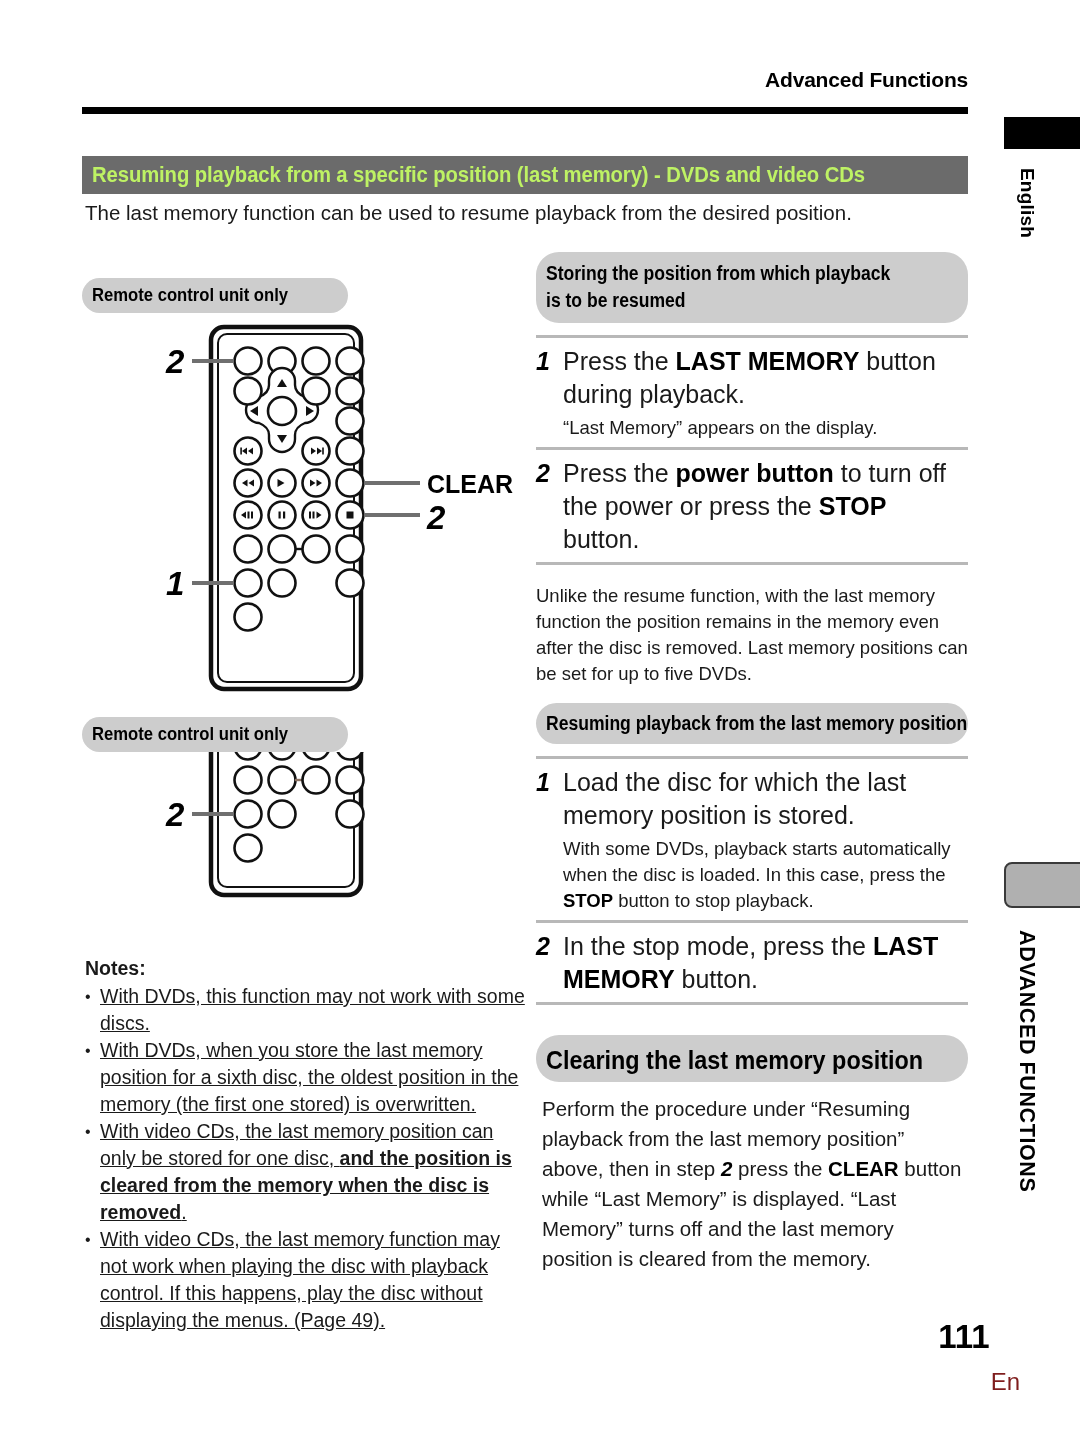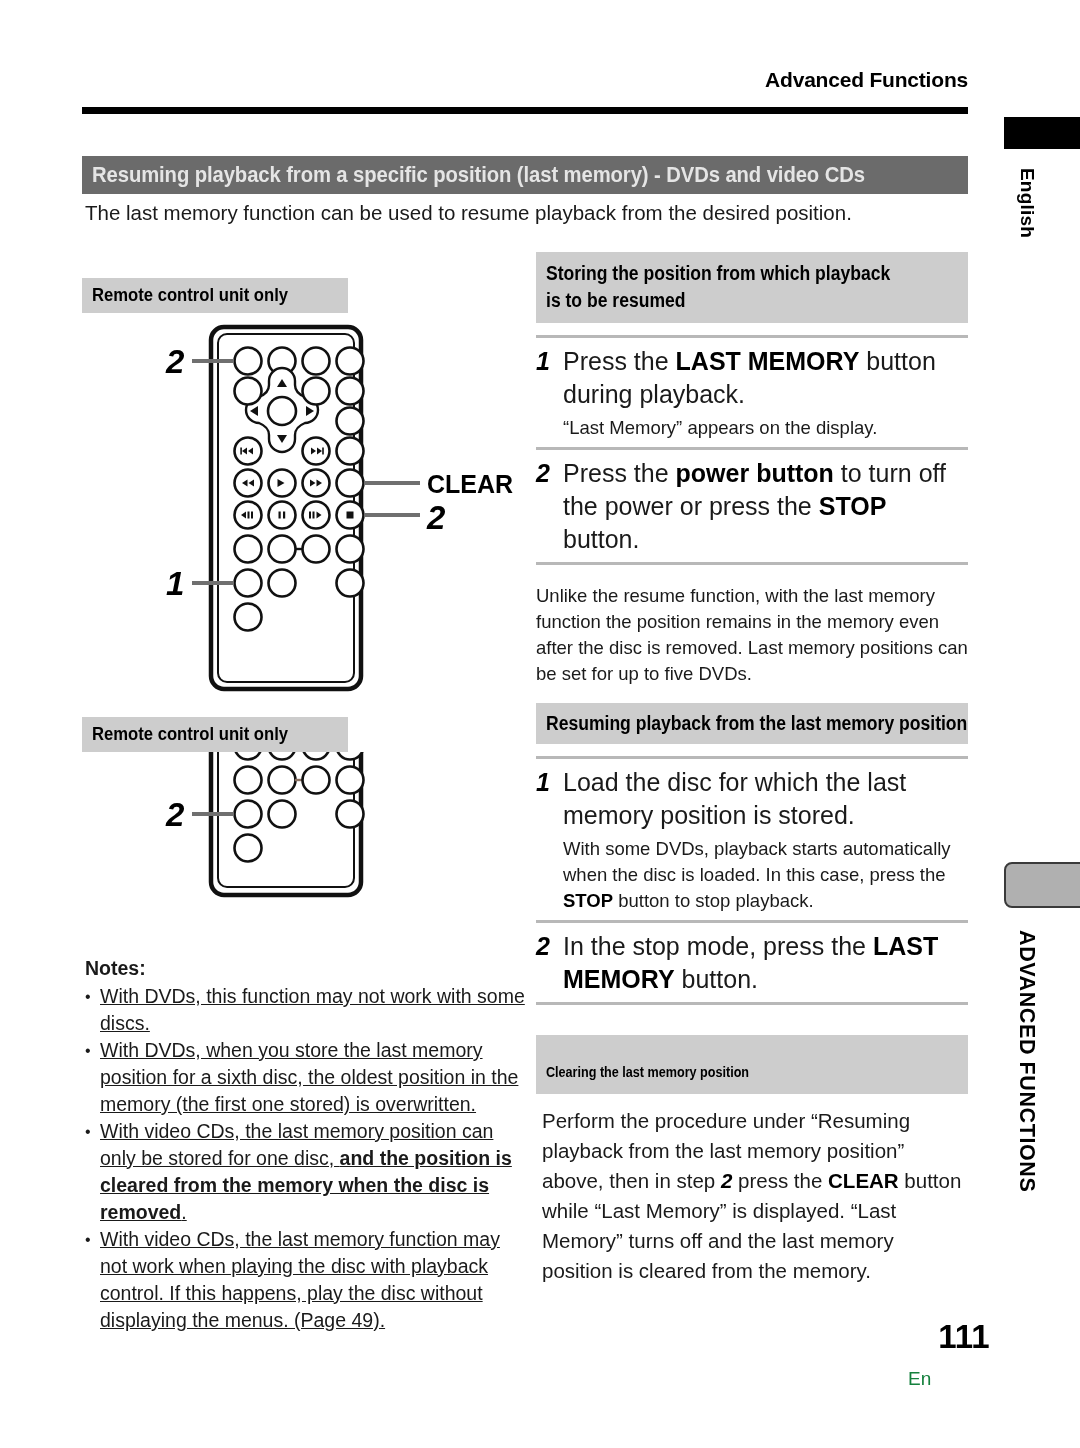--- a/index.html
+++ b/index.html
@@ -38,21 +38,21 @@
   }
 
   
   .title-band {
     position: absolute;
     left: 82px;
     top: 156px;
     width: 886px;
     height: 38px;
     background: #6b6b6b;
-    color: #e5e5e5;
+    color: #bef264;
     display: flex;
     align-items: center;
     box-sizing: border-box;
     padding-left: 10px;
   }
   .title-band span {
     font-weight: bold;
     font-size: 22.5px;
     transform: scaleX(0.90);
     transform-origin: left center;
@@ -70,20 +70,21 @@
     color: #1a1a1a;
   }
 
   
   .gray-head {
     background: #cdcdcd;
     color: #000;
     box-sizing: border-box;
     padding: 6px 10px 7px 10px;
     font-weight: bold;
+    border-radius: 23px;
   }
   .gray-head span {
     display: block;
     transform: scaleX(0.90);
     transform-origin: left center;
     white-space: nowrap;
   }
 
   
   .col-left {
@@ -230,23 +231,23 @@
     text-align: center;
     font-weight: bold;
     font-size: 33px;
     color: #000;
   }
   .page-lang {
     position: absolute;
     left: 908px;
     top: 1368px;
     width: 112px;
-    text-align: left;
-    font-size: 19px;
-    color: #15803d;
+    text-align: right;
+    font-size: 24px;
+    color: #7f1d1d;
   }
 </style>
 </head>
 <body>
 
 <div class="running-head">Advanced Functions</div>
 <div class="head-rule"></div>
 
 <div class="title-band">
   <span>Resuming playback from a specific position (last memory) - DVDs and video CDs</span>
@@ -480,21 +481,21 @@
 
   <div class="rule"></div>
   <div class="step">
     <div class="step-num">2</div>
     <div class="step-body">
       <div class="step-main" id="s2-step2-main"><span>In the stop mode, press the </span><b>LAST MEMORY</b><span> button.</span></div>
     </div>
   </div>
   <div class="rule"></div>
 
-  <div class="gray-head" style="margin-top:30px;font-size:14px;line-height:26px;padding:24px 10px 9px 10px;">
+  <div class="gray-head" style="margin-top:30px;font-size:26px;line-height:26px;padding:12px 10px 9px 10px;">
     <span>Clearing the last memory position</span>
   </div>
 
   <div class="para" style="margin-top:12px;" id="s3-para"><span>Perform the procedure under “Resuming playback from the last memory position” above, then in step </span><i>2</i><span> press the </span><b>CLEAR</b><span> button while “Last Memory” is displayed.  “Last Memory” turns off and the last memory position is cleared from the memory.</span></div>
 </div>
 
 <div class="tab-black"></div>
 <div class="vert-label vert-english">English</div>
 
 <div class="tab-gray"></div>

